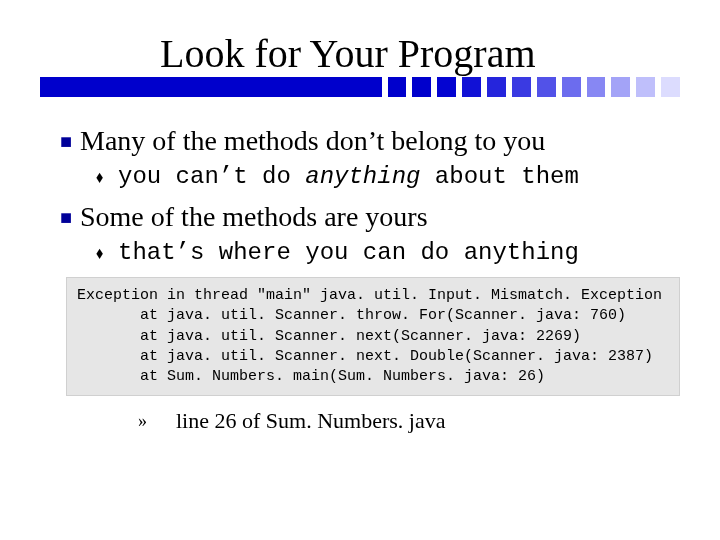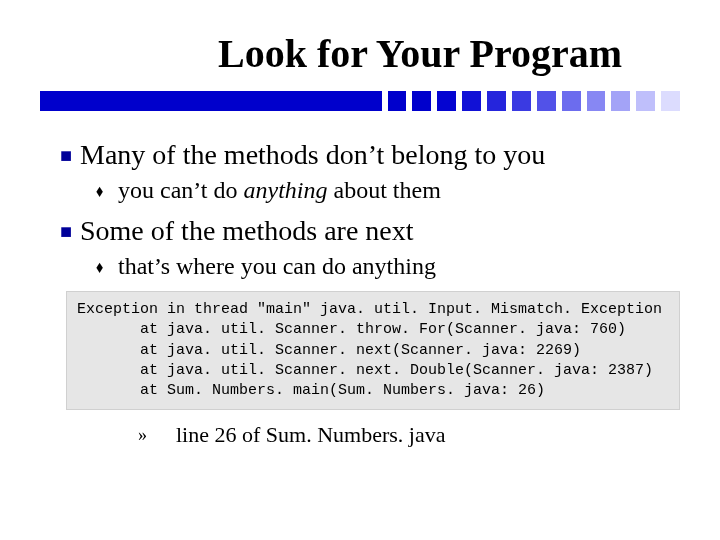--- a/index.html
+++ b/index.html
@@ -1,28 +1,28 @@
 <!DOCTYPE html>
 <html><head>
 <meta charset="utf-8">
 <style>
   * { margin: 0; padding: 0; box-sizing: border-box; }
   html, body { width: 720px; height: 540px; background: #fff; font-family: "Times New Roman", Times, serif; color: #000; }
   .slide { width: 720px; height: 540px; position: relative; padding: 24px 40px 20px 40px; }
-  .title { font-size: 40px; font-weight: 700; text-align: center; width: 100%; margin-top: 6px; margin-bottom: 14px; padding-left: 120px; }
+  .title { font-size: 40px; font-weight: 400; width: 100%; margin-top: 6px; padding-left: 120px; }
   .stripe { height: 20px; display: flex; width: 100%; margin-bottom: 28px; }
   .stripe-solid { width: 380px; background: #0000cc; }
   .stripe-block { width: 21px; margin-left: 6px; }
   .content { padding-left: 20px; }
   .l1 { display: flex; align-items: flex-start; font-size: 28px; margin-bottom: 6px; }
   .l1 .bullet { width: 20px; color: #000099; font-size: 20px; line-height: 32px; flex: none; }
   .l1 .text { flex: 1; }
   .l2 { display: flex; align-items: flex-start; font-size: 24px; margin-left: 36px; margin-bottom: 10px; }
   .l2 .bullet { width: 22px; color: #000; font-size: 16px; line-height: 28px; flex: none; }
-  .l2 .text { flex: 1; }
+  .l2 .text { flex: 1; font-family: Liberation Mono, monospace; }
   .italic { font-style: italic; }
   .codebox { background: #e6e6e6; border: 1px solid #d0d0d0; margin: 6px 0 12px 6px; padding: 8px 10px; font-family: "Courier New", Courier, monospace; font-size: 15px; line-height: 1.35; white-space: pre; overflow: hidden; }
   .codebox .bold { font-weight: 400; }
   .l3 { display: flex; align-items: flex-start; font-size: 22px; margin-left: 78px; }
   .l3 .bullet { width: 22px; color: #000; font-size: 18px; line-height: 26px; flex: none; }
   .l3 .text { flex: 1; margin-left: 16px; }
 </style>
 </head>
 <body>
 
@@ -54,21 +54,21 @@
 
     <div class="l2">
       <span class="bullet">⬧</span>
       <span class="text">
         <span>you can’t do </span><span class="italic">anything</span><span> about them</span>
       </span>
     </div>
 
     <div class="l1">
       <span class="bullet">■</span>
-      <span class="text">Some of the methods are next</span>
+      <span class="text">Some of the methods are yours</span>
     </div>
 
     <div class="l2">
       <span class="bullet">⬧</span>
       <span class="text">that’s where you can do anything</span>
     </div>
 
     <div class="codebox"><span>Exception in thread "main" java. util. Input. Mismatch. Exception</span>
 <span>       at java. util. Scanner. throw. For(Scanner. java: 760)</span>
 <span>       at java. util. Scanner. next(Scanner. java: 2269)</span>

